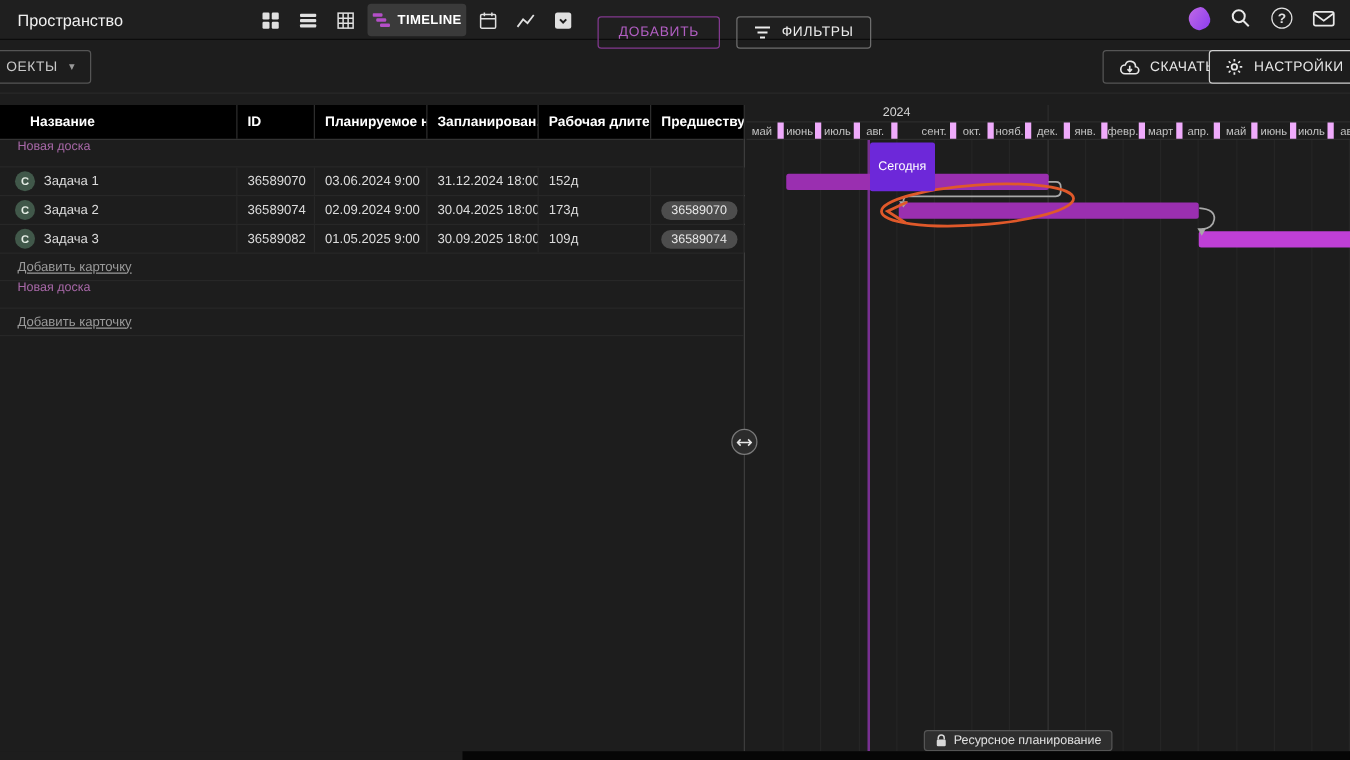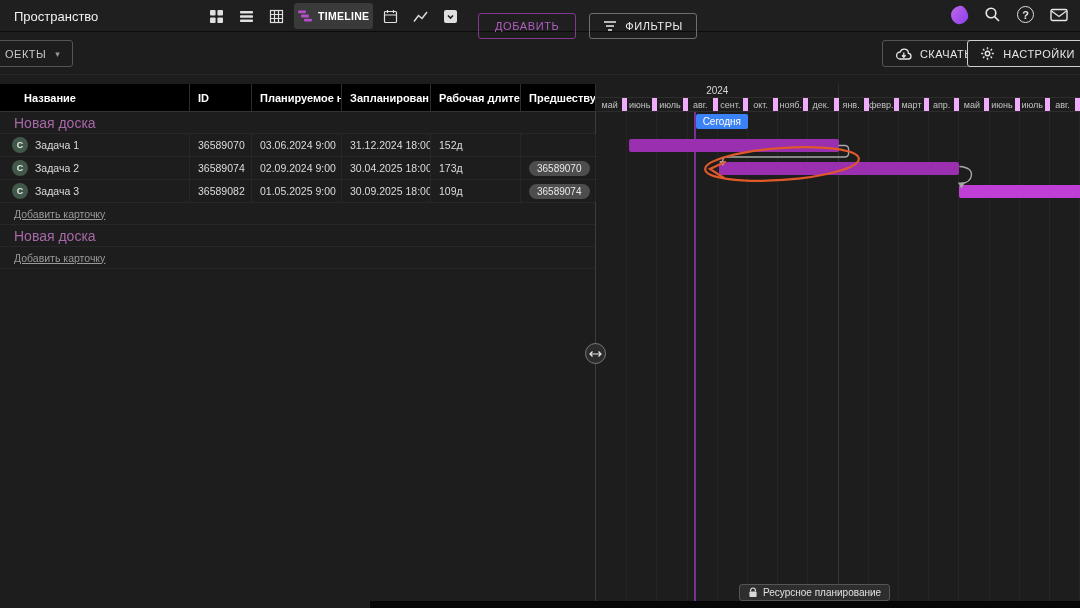--- a/index.html
+++ b/index.html
@@ -30,37 +30,37 @@
 .download{right:95px}
 .settings{right:-30px;padding-right:34px;border-color:#cfcfcf}
 
 
 .table-pane{position:absolute;top:84px;left:0;width:596px;bottom:7px;border-right:1px solid #3c3c3c;background:#1d1d1d}
 .t-header{display:flex;height:28px;background:#000;border-bottom:1px solid #333}
 .th{display:flex;align-items:center;padding:0 8px;font-weight:bold;font-size:11px;color:#fff;border-right:1px solid #2d2d2d;white-space:nowrap;overflow:hidden}
 .th:first-child{padding-left:24px}
 .trow{display:flex;height:23px;border-bottom:1px solid #272727;align-items:stretch;cursor:pointer}
 .td{display:flex;align-items:center;padding:0 8px;border-right:1px solid #272727;font-size:10.5px;color:#dcdcdc;white-space:nowrap;overflow:hidden}
-.grow{height:22px;display:flex;align-items:center;padding-left:14px;border-bottom:1px solid #272727;font-size:14px;cursor:pointer}
+.grow{height:22px;display:flex;padding-left:14px;border-bottom:1px solid #272727;font-size:10px;cursor:pointer}
 .addrow{height:22px;display:flex;align-items:center;padding-left:14px;border-bottom:1px solid #272727}
 .addlink{color:#9a9a9a;text-decoration:underline;font-size:10.5px;cursor:pointer}
 .avatar{width:16px;height:16px;border-radius:50%;background:#41584a;color:#e6eee6;font-size:9px;font-weight:bold;display:flex;align-items:center;justify-content:center;margin-right:7px;flex:0 0 16px}
 .pill{background:#4d4d4d;border-radius:9px;padding:2px 8px;font-size:10px;color:#e8e8e8}
 
 
 .timeline-pane{position:absolute;top:84px;left:597px;right:0;bottom:7px;overflow:hidden}
 .tl-years{display:flex;height:14px;border-bottom:1px solid #2d2d2d}
 .year{display:flex;align-items:center;justify-content:center;font-size:10px;color:#d6d6d6;border-right:1px solid #2d2d2d}
 .tl-months{display:flex;height:14px;border-bottom:1px solid #2d2d2d}
 .month{display:flex;align-items:center;justify-content:center;font-size:9px;color:#c2c2c2;border-right:5px solid #f0abfc;white-space:nowrap;overflow:hidden}
 .tl-chart{position:absolute;top:28px;left:0;right:0;bottom:0}
 .gridline{position:absolute;top:0;bottom:0;width:1px;background:#252525;z-index:0}
 .gridline.year-b{background:#343434}
 .today-line{position:absolute;top:0;bottom:0;width:2px;background:#8333a0;opacity:.9;z-index:1}
-.today-badge{position:absolute;top:2px;background:#3b82f6;color:#fff;font-size:10px;padding:2px 7px;border-radius:2px;white-space:nowrap;z-index:4}
+.today-badge{position:absolute;top:2px;background:#6d28d9;color:#fff;font-size:10px;padding:14px 7px;border-radius:2px;white-space:nowrap;z-index:4}
 .bar{position:absolute;height:13px;border-radius:2px;z-index:2;cursor:pointer}
 .overlay{position:absolute;top:0;left:0;z-index:3;pointer-events:none}
 
 
 .resource{position:absolute;left:739px;top:584px;height:17px;display:flex;align-items:center;gap:5px;padding:0 8px;background:#2e2e2e;border:1px solid #555;border-radius:3px;font-size:10px;color:#e0e0e0;z-index:6;cursor:pointer}
 .drag-handle{position:absolute;left:585px;top:343px;width:21px;height:21px;border-radius:50%;background:#2c2c2c;border:1px solid #7a7a7a;display:flex;align-items:center;justify-content:center;z-index:7;cursor:col-resize}
 .hscroll{position:absolute;left:370px;right:0;bottom:0;height:7px;background:#060606;z-index:8;cursor:pointer}
 </style>
 </head>
 <body>
@@ -232,21 +232,21 @@
 
   <div class="timeline-pane">
     <div class="tl-years">
         <div class="year" style="flex: 0 0 241.6px;">2024</div>
       </div>
     <div class="tl-months">
         <div class="month" style="flex: 0 0 30.2px;">май</div>
         <div class="month" style="flex: 0 0 30.2px;">июнь</div>
         <div class="month" style="flex: 0 0 30.2px;">июль</div>
         <div class="month" style="flex: 0 0 30.2px;">авг.</div>
-        <div class="month" style="flex: 0 0 30.2px;">сент.</div>
+        <div class="month" style="flex: 0 0 30.2px; margin-left: 17px;">сент.</div>
         <div class="month" style="flex: 0 0 30.2px;">окт.</div>
         <div class="month" style="flex: 0 0 30.2px;">нояб.</div>
         <div class="month" style="flex: 0 0 30.2px;">дек.</div>
         <div class="month" style="flex: 0 0 30.2px;">янв.</div>
         <div class="month" style="flex: 0 0 30.2px;">февр.</div>
         <div class="month" style="flex: 0 0 30.2px;">март</div>
         <div class="month" style="flex: 0 0 30.2px;">апр.</div>
         <div class="month" style="flex: 0 0 30.2px;">май</div>
         <div class="month" style="flex: 0 0 30.2px;">июнь</div>
         <div class="month" style="flex: 0 0 30.2px;">июль</div>

